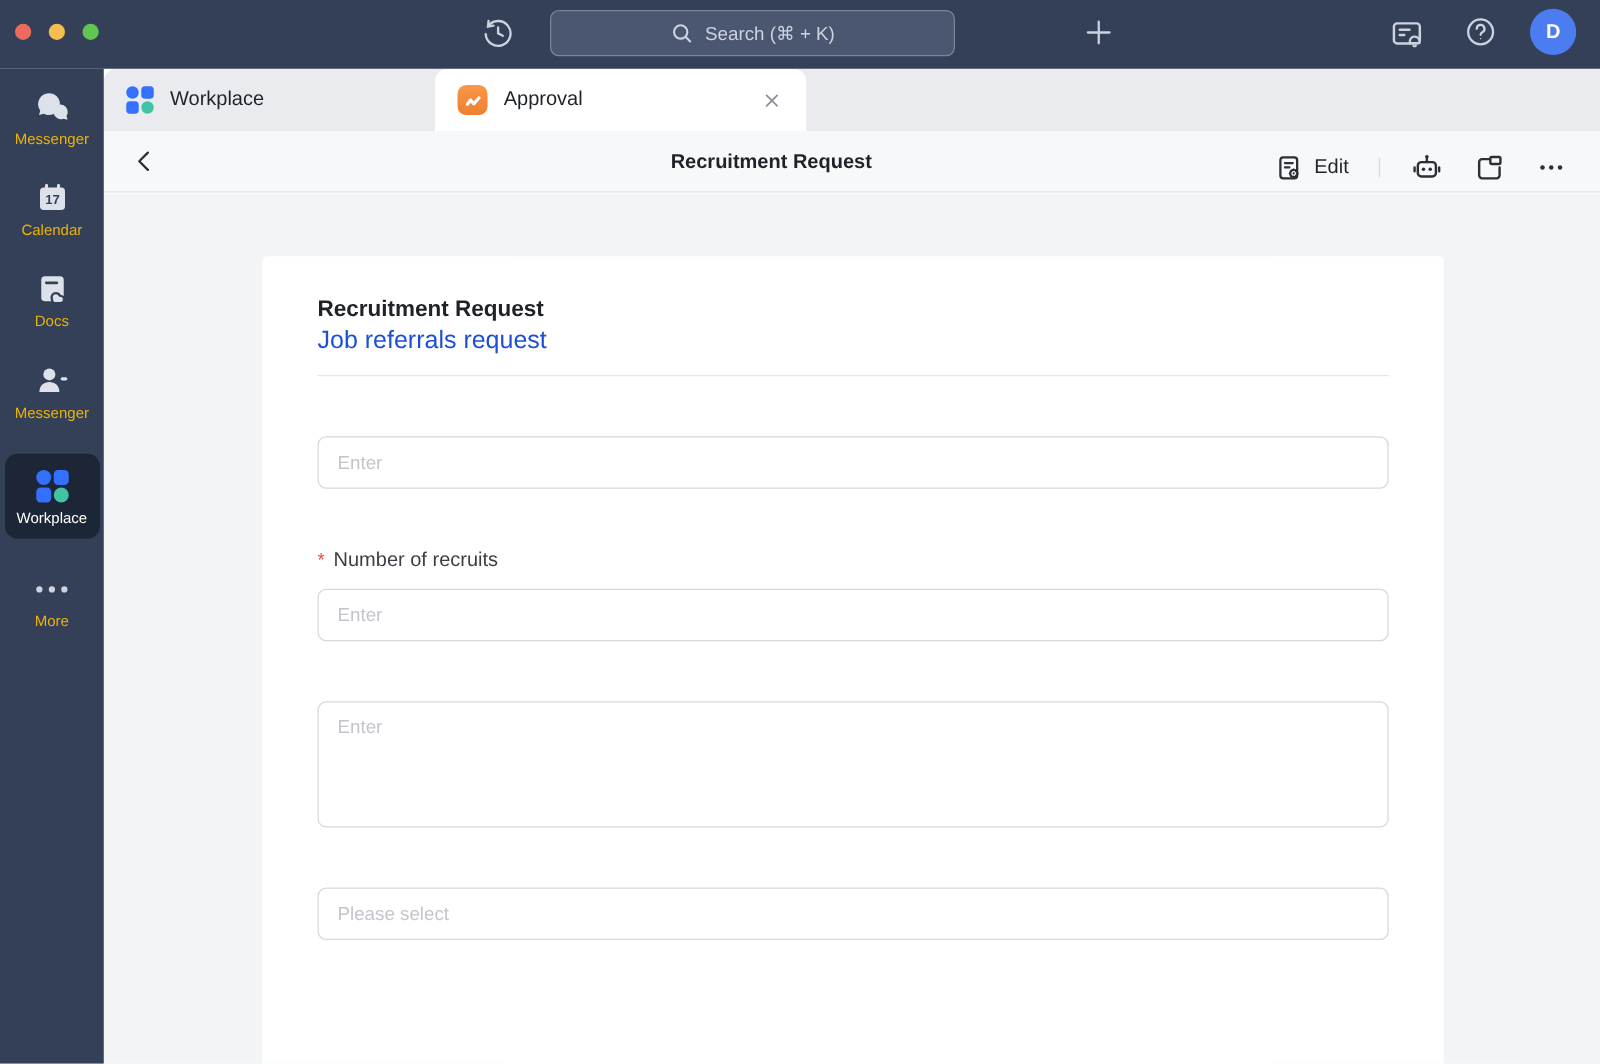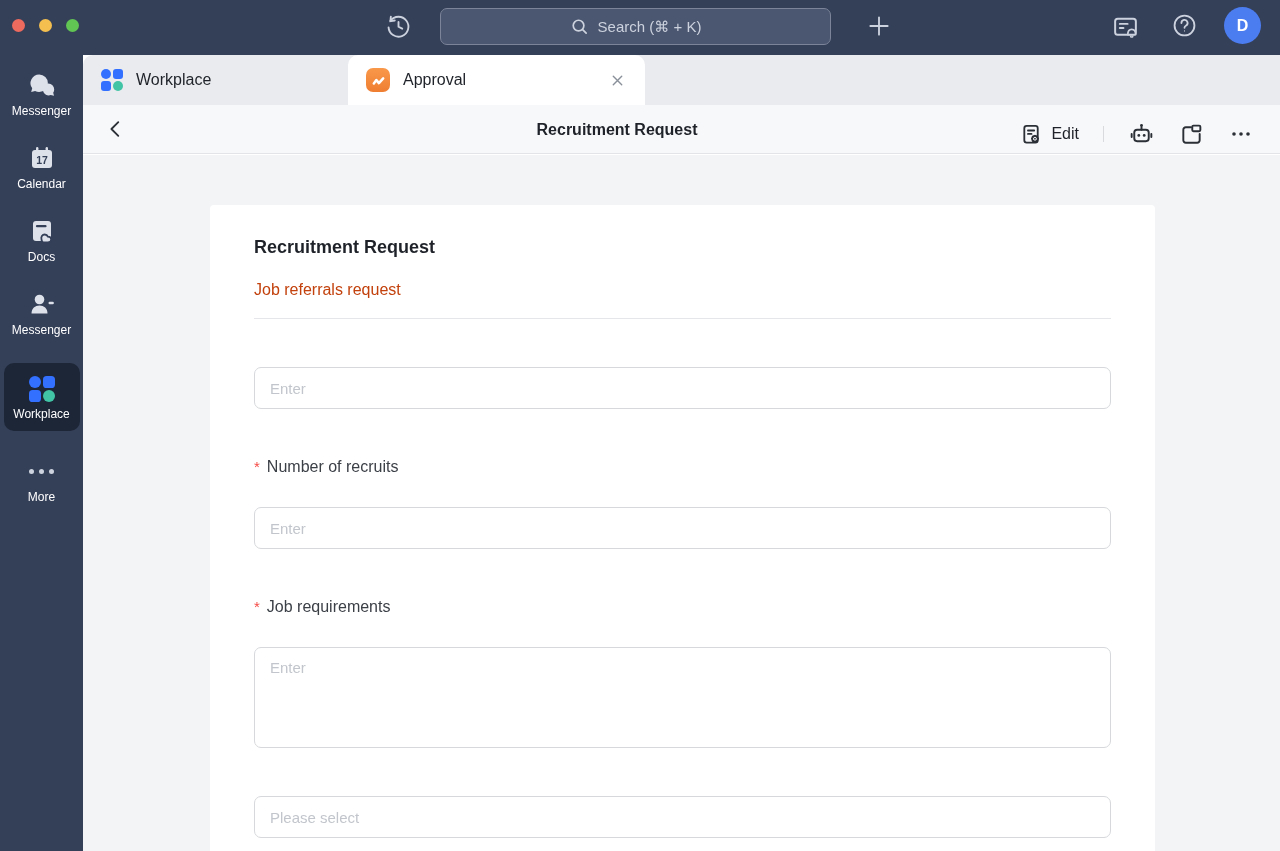--- a/index.html
+++ b/index.html
@@ -11,21 +11,21 @@
   }
 
   
   .topbar { position:absolute; top:0; left:0; width:1280px; height:55px; background:#343f58; z-index:5; }
   .lights { position:absolute; left:12px; top:19px; display:flex; gap:14px; }
   .light { width:13px; height:13px; border-radius:50%; }
   .light.red { background:#ed6a5e; } .light.yellow { background:#f4bf4f; } .light.green { background:#61c554; }
   .tb-icon { position:absolute; color:#ccd2de; display:flex; align-items:center; justify-content:center; cursor:pointer; }
   .history-btn { left:384px; top:12px; }
   .search-pill {
-    position:absolute; left:440px; top:8px; width:391px; height:37px;
+    position:absolute; left:440px; top:8px; width:324px; height:37px;
     background:#4b5670; border:1px solid #7b8499; border-radius:7px;
     display:flex; align-items:center; justify-content:center; gap:9px;
     color:#ccd2de; font-size:15px; cursor:text;
   }
   .plus-btn { left:866px; top:13px; }
   .announce-btn { left:1111px; top:13px; }
   .help-btn { left:1171px; top:12px; }
   .avatar {
     position:absolute; left:1224px; top:7px; width:37px; height:37px; border-radius:50%;
     background:#4c7df0; color:#fff; font-size:16px; font-weight:bold;
@@ -34,21 +34,21 @@
 
   
   .sidebar {
     position:absolute; top:55px; left:0; width:83px; height:796px; background:#343f58;
     display:flex; flex-direction:column; align-items:center; padding-top:16px; z-index:4;
   }
   .side-item {
     width:78px; display:flex; flex-direction:column; align-items:center; gap:5px;
     margin-bottom:26px; cursor:pointer; color:#dde2ea;
   }
-  .side-item .lbl { font-size:12px; color:#ffffff; }
+  .side-item .lbl { font-size:12px; color:#eab308; }
   .side-item.active {
     background:#1c2637; border-radius:10px; padding:13px 0 10px; width:76px; margin-bottom:26px;
   }
   .side-item.active .lbl { color:#ffffff; }
   .cal-num { font-family:"Liberation Sans",sans-serif; }
 
   
   .clover { display:grid; grid-template-columns:1fr 1fr; grid-template-rows:1fr 1fr; gap:2px; }
   .clover span { display:block; }
   .clover .p1 { background:#3370ff; border-radius:50%; }
@@ -95,28 +95,28 @@
   .edit-label { font-size:16px; color:#1f2329; }
   .hc-divider { width:1px; height:16px; background:#d8dadd; }
   .hc-icon { display:flex; cursor:pointer; }
 
   .content { position:absolute; top:100px; left:0; right:0; bottom:0; background:#f3f4f6; overflow:hidden; }
   .card {
     position:absolute; left:127px; top:50px; width:945px; height:720px;
     background:#fff; border-radius:4px; padding:30px 44px; 
   }
   .card-title { font-size:18px; font-weight:bold; color:#1f2329; margin:0; line-height:24px; }
-  .card-subtitle { font-size:16px; color:#c2410c; margin-top:20px; line-height:22px; }
+  .card-subtitle { font-size:20px; color:#1d4ed8; margin-top:2px; line-height:22px; }
   .card-divider { border-bottom:1px solid #e5e6e9; margin-top:17px; }
 
   .field { margin-top:48px; }
   .field-label { font-size:16px; color:#3b3f46; line-height:20px; }
   .req { color:#f54a45; margin-right:7px; font-size:15px; }
   .field input, .field textarea {
-    display:block; width:100%; margin-top:30px; border:1px solid #d6d8db; border-radius:7px;
+    display:block; width:100%; margin-top:12px; border:1px solid #d6d8db; border-radius:7px;
     font-size:15px; color:#1f2329; padding:0 15px; outline:none;
     font-family:"Liberation Sans", sans-serif; background:#fff;
   }
   .field input { height:42px; }
   .field textarea { height:101px; padding:11px 15px; resize:none; }
   .field input::placeholder, .field textarea::placeholder { color:#c2c6cc; opacity:1; }
 </style>
 </head>
 <body>
 
@@ -339,23 +339,20 @@
       </div>
 
       <div class="field">
         <div class="field-label">
           <span class="req">*</span><span>Number of recruits</span>
         </div>
         <input type="text" placeholder="Enter" style="">
       </div>
 
       <div class="field">
-        <div class="field-label">
-          <span class="req">*</span><span>Job requirements</span>
-        </div>
         <textarea placeholder="Enter" style=""></textarea>
       </div>
 
       <div class="field">
         <input type="text" readonly="" placeholder="Please select" style="">
       </div>
     </div>
   </div>
 </div>
 

